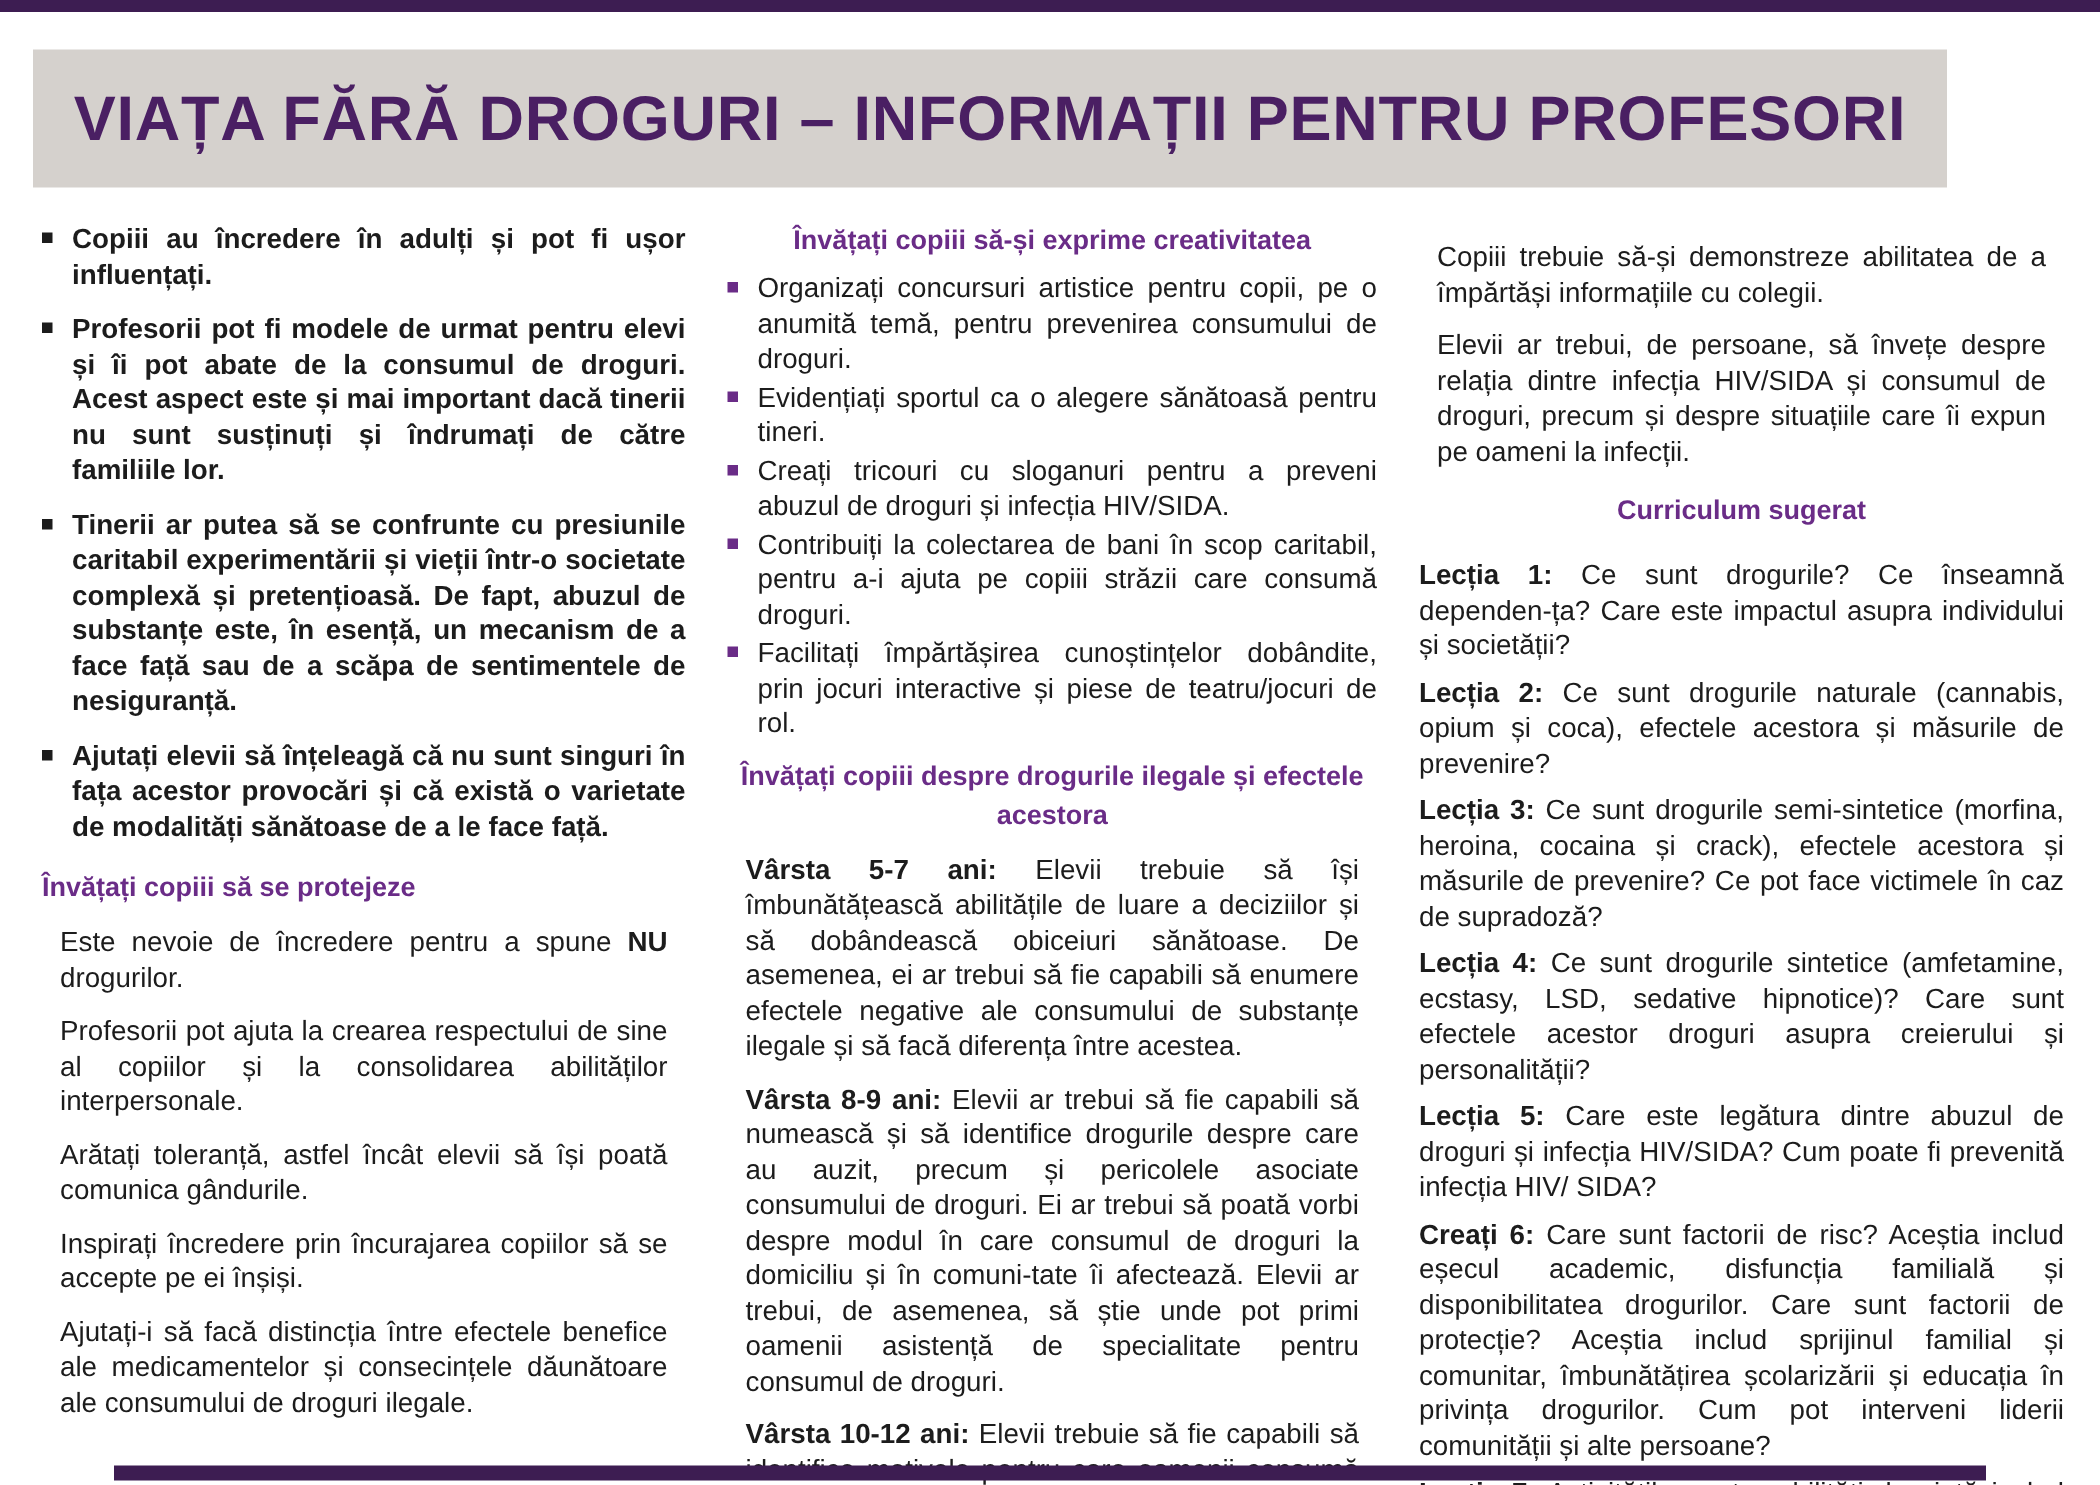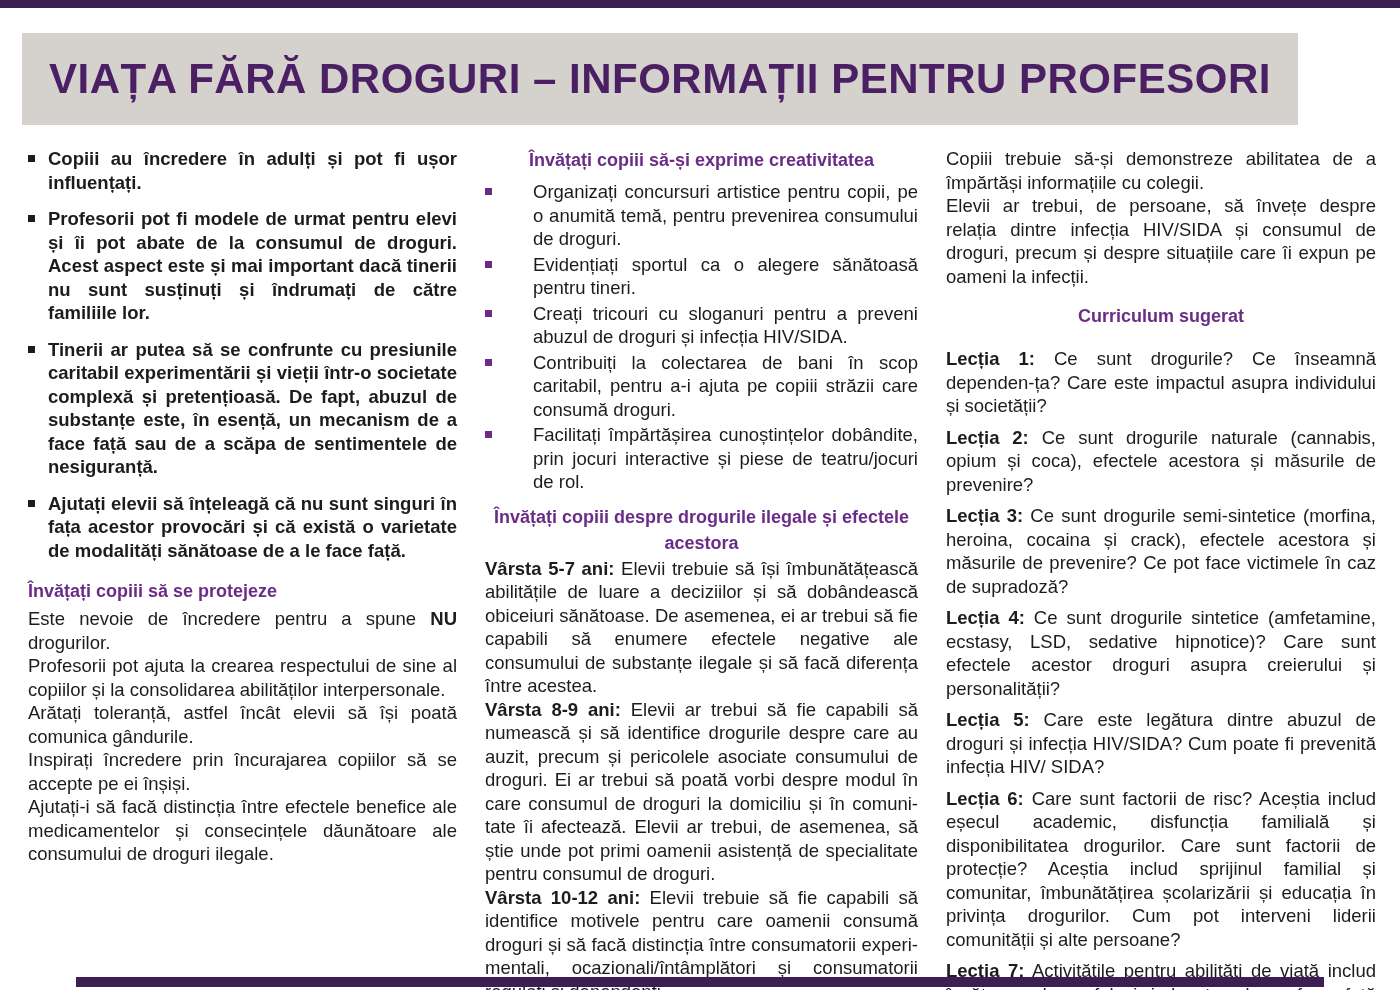--- a/index.html
+++ b/index.html
@@ -20,35 +20,35 @@
   }
   .columns{
     position:absolute;left:28px;top:147px;width:1348px;display:flex;gap:28px;
   }
   .col{font-size:18.5px;line-height:23.5px;text-align:justify;}
   .col-left{width:431px;}
   .col-mid{width:435px;}
   .col-right{width:432px;}
 
   .bullet{display:flex;margin:0 0 13px 0;}
-  .tight .bullet{margin:0 0 2px 0;gap:28px;}
+  .tight .bullet{margin:0 0 2px 0;}
   .sq{flex:0 0 20px;}
   .sq::before{content:"";display:block;width:7px;height:7px;margin-top:8px;background:currentColor;}
   .sq.black{color:#1c1c1c;}
   .sq.purple{color:#6a2c87;}
   .btext{flex:1 1 auto;text-align:justify;}
   .bold-bullets .btext{font-weight:bold;}
 
   .h-purple{color:#6a2c87;font-weight:bold;font-size:18px;line-height:26px;margin:0;}
   .h-left{text-align:left;margin:16px 0 3px 0;}
   .h-center{text-align:center;margin:0 0 7px 0;}
   .h-center.mid2{margin:10px 0 1px 0;}
   .h-center.curriculum{margin:15px 0 18px 0;}
 
-  .para{margin:0;}
+  .para{margin:12px;}
   .lesson{margin:0 0 8px 0;}
   .b{font-weight:bold;}
 </style>
 </head>
 <body>
 
 <div class="top-bar"></div>
 
 <div class="banner">
   <h1>VIAȚA FĂRĂ DROGURI – INFORMAȚII PENTRU PROFESORI</h1>
@@ -148,21 +148,21 @@
         <p class="lesson"><span class="b">Lecția 1:</span><span> Ce sunt drogurile? Ce înseamnă dependen-ța? Care este impactul asupra individului și societății?</span></p>
 
         <p class="lesson"><span class="b">Lecția 2:</span><span> Ce sunt drogurile naturale (cannabis, opium și coca), efectele acestora și măsurile de prevenire?</span></p>
 
         <p class="lesson"><span class="b">Lecția 3:</span><span> Ce sunt drogurile semi-sintetice (morfina, heroina, cocaina și crack), efectele acestora și măsurile de prevenire? Ce pot face victimele în caz de supradoză?</span></p>
 
         <p class="lesson"><span class="b">Lecția 4:</span><span> Ce sunt drogurile sintetice (amfetamine, ecstasy, LSD, sedative hipnotice)? Care sunt efectele acestor droguri asupra creierului și personalității?</span></p>
 
         <p class="lesson"><span class="b">Lecția 5:</span><span> Care este legătura dintre abuzul de droguri și infecția HIV/SIDA? Cum poate fi prevenită infecția HIV/ SIDA?</span></p>
 
-        <p class="lesson"><span class="b">Lecția 6:</span><span> Care sunt factorii de risc? Aceștia includ eșecul academic, disfuncția familială și disponibilitatea drogurilor. Care sunt factorii de protecție? Aceștia includ sprijinul familial și comunitar, îmbunătățirea școlarizării și educația în privința drogurilor. Cum pot interveni liderii comunității și alte persoane?</span></p>
+        <p class="lesson"><span class="b">Creați 6:</span><span> Care sunt factorii de risc? Aceștia includ eșecul academic, disfuncția familială și disponibilitatea drogurilor. Care sunt factorii de protecție? Aceștia includ sprijinul familial și comunitar, îmbunătățirea școlarizării și educația în privința drogurilor. Cum pot interveni liderii comunității și alte persoane?</span></p>
 
         <p class="lesson"><span class="b">Lecția 7:</span><span> Activitățile pentru abilități de viață includ învățarea de a folosi judecata, de a face față presiunii anturajului, de a spune </span></p>
       </div>
   </div>
 
 </div>
 
 <div class="bottom-bar"></div>
 
 </body></html>

